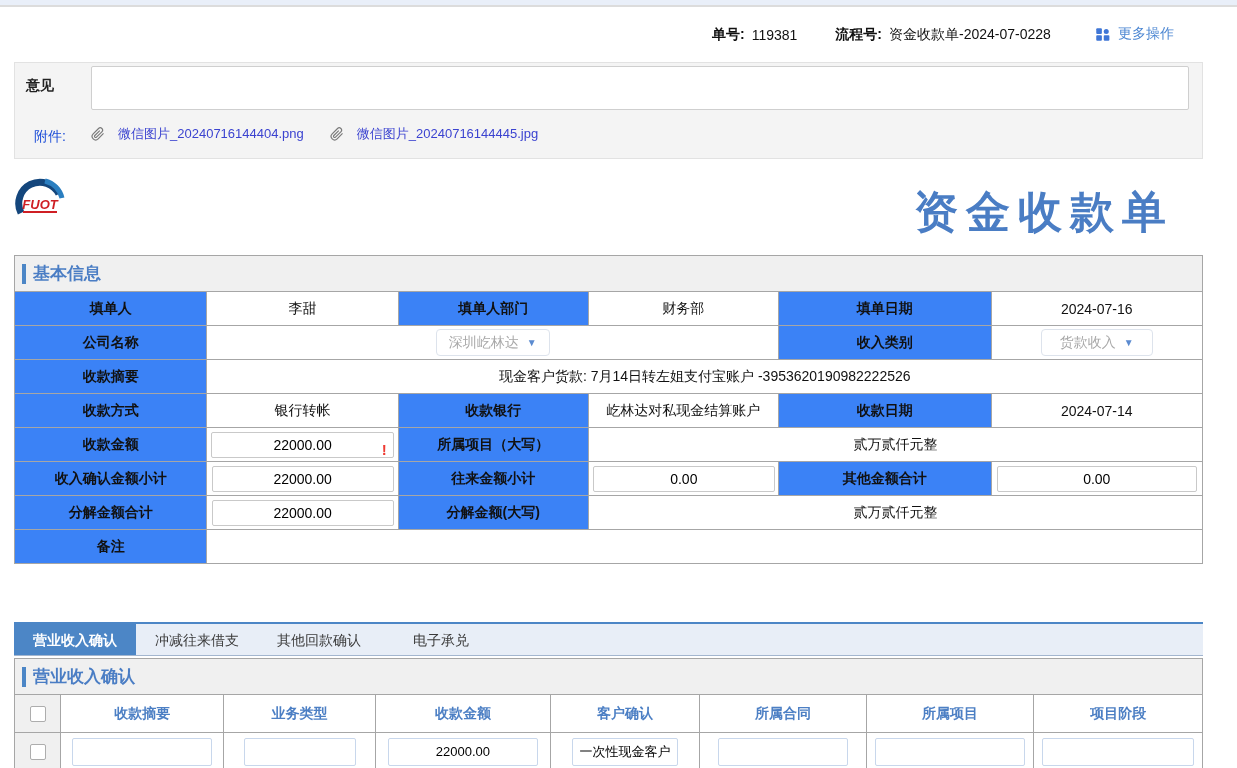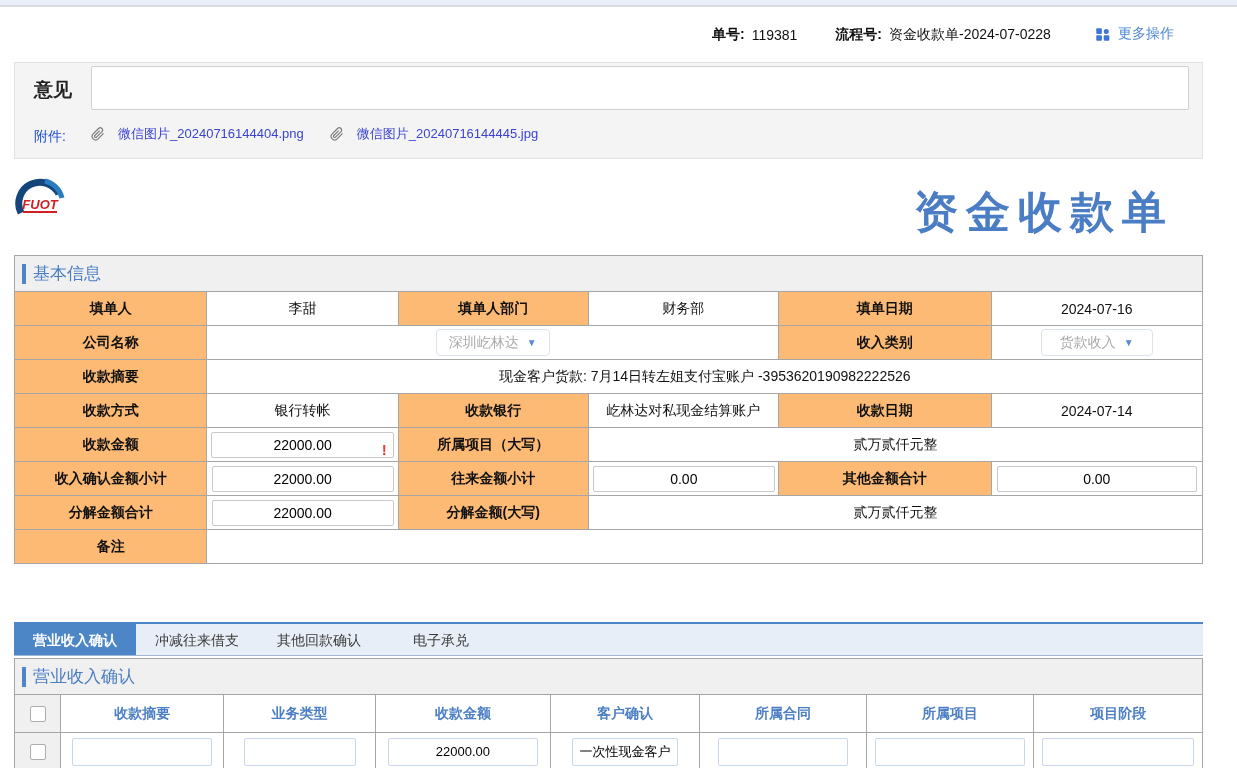--- a/index.html
+++ b/index.html
@@ -12,46 +12,46 @@
   .meta-row { position:absolute; top:26px; left:712px; display:flex; gap:38px;
     font-size:14px; color:#111; }
   .meta-item { display:flex; gap:7px; align-items:center; }
   .meta-label { font-weight:bold; }
 
   .more-actions { position:absolute; top:25px; left:1095px; display:flex;
     align-items:center; gap:8px; font-size:14px; color:#4b86d2; cursor:pointer; }
 
   .opinion-panel { position:absolute; top:62px; left:14px; width:1189px; height:97px;
     background:#f4f4f4; border:1px solid #e2e2e2; }
-  .opinion-label { position:absolute; left:19px; top:14px; font-size:19px;
+  .opinion-label { position:absolute; left:11px; top:14px; font-size:14px;
     font-weight:bold; color:#222; }
   .opinion-textarea { position:absolute; left:76px; top:3px; width:1098px; height:44px;
     border:1px solid #cfcfcf; background:#fff; resize:none; font-size:13px;
     font-family:"Liberation Sans", sans-serif; padding:4px 6px; border-radius:2px; }
   .attach-label { position:absolute; left:19px; top:65px; font-size:14px; color:#1d4ed8; }
   .attach-links { position:absolute; left:76px; top:62px; display:flex; gap:26px;
     align-items:center; }
   .attach-link { display:flex; align-items:center; gap:13px; font-size:13px;
     color:#3b43d0; cursor:pointer; }
 
   .logo { position:absolute; top:177px; left:14px; width:52px; height:54px; }
 
   .doc-title { position:absolute; top:183px; left:14px; width:1160px; text-align:right;
     font-size:44px; font-weight:bold; color:#4a7dc4; letter-spacing:8px; }
 
   .section { position:absolute; left:14px; width:1189px; }
   .section-header { height:36px; background:#f0f0f0; border:1px solid #a6a6a6;
     border-bottom:none; display:flex; align-items:center; padding-left:7px; }
   .section-bar { width:4px; height:20px; background:#4c86c6; margin-right:7px; }
-  .section-title { font-size:17px; font-weight:normal; color:#4a7dc4; }
+  .section-title { font-size:17px; font-weight:bold; color:#4a7dc4; }
 
   table.grid { width:100%; border-collapse:collapse; table-layout:fixed; }
   table.grid td { border:1px solid #a6a6a6; height:34px; text-align:center;
     font-size:14px; color:#111; padding:2px 4px; overflow:hidden; white-space:nowrap; }
-  td.lbl { background:#fdba74; color:#4c7fc4; font-weight:bold; font-size:15px; }
+  td.lbl { background:#3b82f6; color:#4c7fc4; font-weight:bold; font-size:15px; }
 
   .cell-input { height:26px; border:1px solid #c9c9c9; background:#fff;
     text-align:center; font-size:14px; font-family:"Liberation Sans", sans-serif;
     border-radius:2px; }
   .w180 { width:182px; } .w200 { width:200px; }
   .input-wrap { position:relative; width:182px; margin:0 auto; }
   .input-wrap .cell-input { width:100%; }
   .warn-mark { position:absolute; right:7px; top:4px; color:#ee3b33;
     font-weight:bold; font-size:15px; }
 

